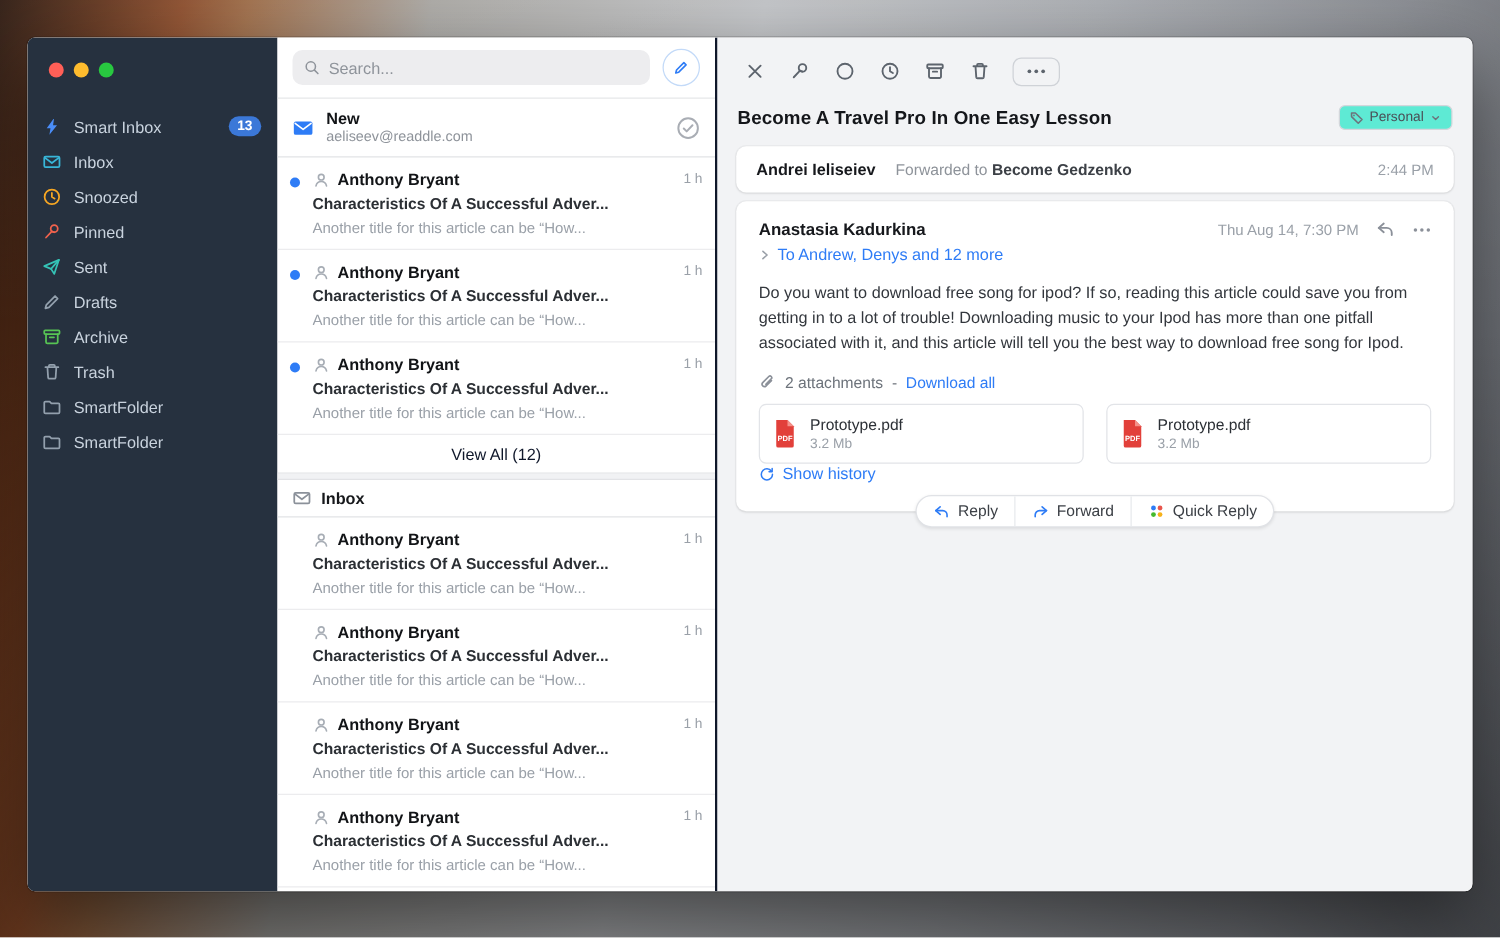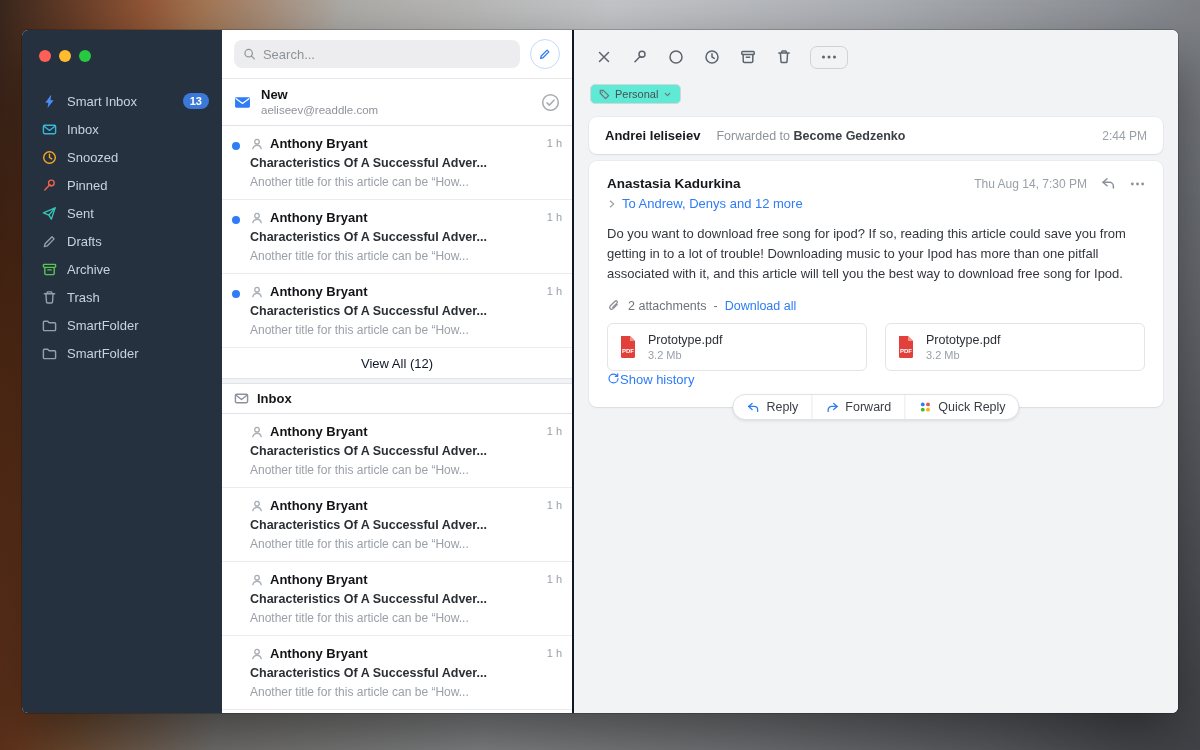--- a/index.html
+++ b/index.html
@@ -11,21 +11,21 @@
       linear-gradient(100deg,#2a160c 0%,#5f3119 6%,#8a4a28 11%,#9c6a45 15%,#a8a6a2 26%,#c0c2c5 46%,#a6a9ae 66%,#85888e 84%,#5a5d63 100%);}
   .window{position:absolute;left:22px;top:30px;width:1156px;height:683px;border-radius:6px;overflow:hidden;
     display:flex;box-shadow:0 25px 60px rgba(0,0,0,.5),0 0 0 1px rgba(0,0,0,.18);background:#fff}
 
   
   .sidebar{width:200px;flex:none;background:#26313f;color:#c9d3de}
   .traffic{display:flex;gap:8px;padding:20px 0 0 17px}
   .light{width:12px;height:12px;border-radius:50%}
   .light.red{background:#ff5f57}.light.yellow{background:#febc2e}.light.green{background:#28c840}
   .nav{margin-top:25px}
-  .nav-item{display:flex;align-items:center;height:28px;padding:0 13px 0 20px;gap:10px;font-size:13px;cursor:default}
+  .nav-item{display:flex;align-items:center;height:28px;padding:0 13px 0 12px;gap:10px;font-size:13px;cursor:default}
   .nav-item svg{flex:none}
   .nav-label{flex:1;white-space:nowrap;overflow:hidden;text-overflow:ellipsis}
   .badge{background:#3b78d8;color:#fff;font-size:11px;line-height:16px;padding:0 7px;border-radius:9px;font-weight:700}
 
   
   .listpane{width:352px;flex:none;background:#fff;border-right:2px solid #0f172a;display:flex;flex-direction:column;overflow:hidden}
   .searchrow{display:flex;align-items:center;gap:10px;padding:9px 12px 9px 12px;border-bottom:1px solid #e6e7e9;flex:none}
   .searchbox{flex:1;display:flex;align-items:center;gap:7px;background:#ededef;border-radius:8px;height:28px;padding:0 9px}
   .searchbox input{border:0;background:transparent;outline:0;font:13px "Liberation Sans","DejaVu Sans",sans-serif;color:#555;width:100%}
   .searchbox input::placeholder{color:#8e939a}
@@ -67,21 +67,21 @@
   .msg-date{font-size:12px;color:#9aa0a8}
   .iconbtn{display:flex;align-items:center;cursor:pointer;color:#8b9099}
   .torow{display:flex;align-items:center;gap:5px;margin-top:5px;color:#2e7cf6;font-size:13px;cursor:pointer}
   .msgbody{margin-top:13px;font-size:13px;line-height:1.55;color:#33373d;max-width:585px}
   .attachline{margin-top:15px;display:flex;align-items:center;gap:7px;font-size:12.5px;color:#6d737b}
   .bluelink{color:#2e7cf6;cursor:pointer;text-decoration:none}
   .attachcards{display:flex;gap:18px;margin-top:10px}
   .attachcard{width:272px;display:flex;align-items:center;gap:10px;border:1px solid #e2e4e8;border-radius:6px;padding:8px 10px;background:#fff;cursor:pointer}
   .attname{font-size:12.5px;color:#2c3036;line-height:16px}
   .attsize{font-size:11px;color:#9aa0a8;line-height:14px}
-  .history{display:inline-flex;align-items:flex-start;color:#2e7cf6;font-size:13px;cursor:pointer}
+  .history{display:inline-flex;align-items:flex-end;gap:6px;color:#2e7cf6;font-size:13px;cursor:pointer}
   .actionbar{position:absolute;left:50%;bottom:-13px;transform:translateX(-50%);display:flex;align-items:stretch;background:#fff;border:1px solid #e0e2e6;border-radius:14px;box-shadow:0 1px 3px rgba(0,0,0,.10);height:26px;overflow:hidden}
   .action{display:flex;align-items:center;gap:6px;padding:0 13px;font-size:12.5px;color:#3c4046;cursor:pointer;white-space:nowrap}
   .action + .action{border-left:1px solid #e8eaed}
   .ic{fill:none;stroke:currentColor;stroke-width:1.5;stroke-linecap:round;stroke-linejoin:round}
 </style>
 </head>
 <body>
 
 <div class="desktop">
   <div class="window">
@@ -333,20 +333,21 @@
         <div class="tbtn more">
             <svg width="16" height="4" viewBox="0 0 16 4">
               <circle cx="2.5" cy="2" r="1.5" fill="currentColor"></circle>
               <circle cx="8" cy="2" r="1.5" fill="currentColor"></circle>
               <circle cx="13.5" cy="2" r="1.5" fill="currentColor"></circle>
             </svg>
           </div>
       </div>
 
       <div class="titlerow">
+        <h1>Become A Travel Pro In One Easy Lesson</h1>
         <div class="tagpill">
           <svg class="ic" width="11" height="11" viewBox="0 0 16 16" style="color:#6d737b;stroke-width:1.8">
               <path d="M1.8 6.2V2h4.4L14 9.6 9.6 14 1.8 6.2z"></path>
               <circle cx="4.6" cy="4.8" r="1" fill="currentColor" stroke="none"></circle>
             </svg>
           <span>Personal</span>
           <svg class="ic" width="9" height="9" viewBox="0 0 12 12" style="color:#6d737b">
               <path d="M3 4.5l3 3 3-3"></path>
             </svg>
         </div>

